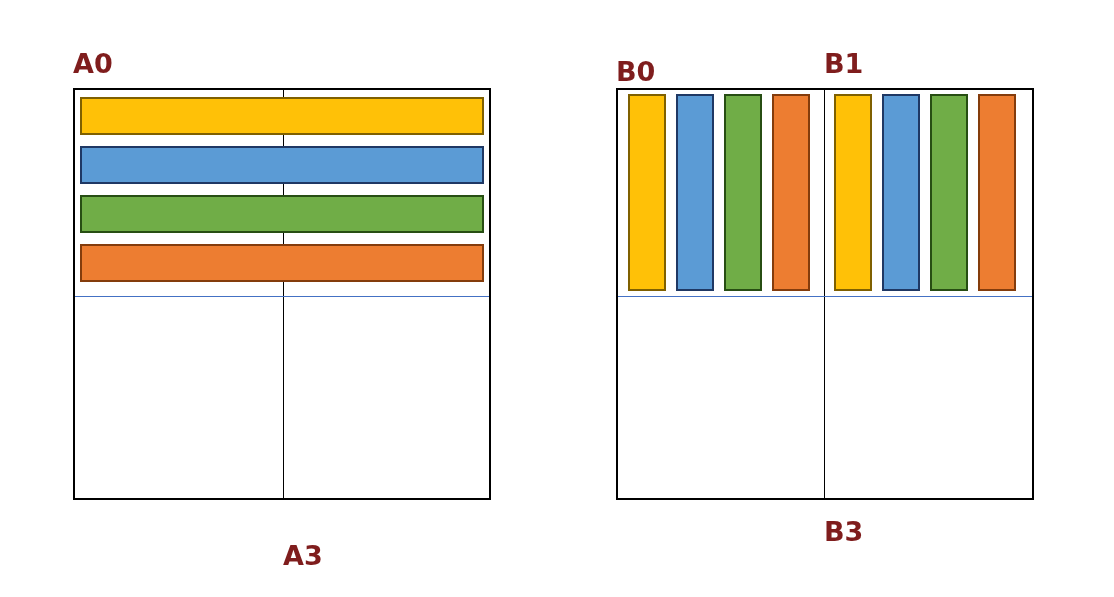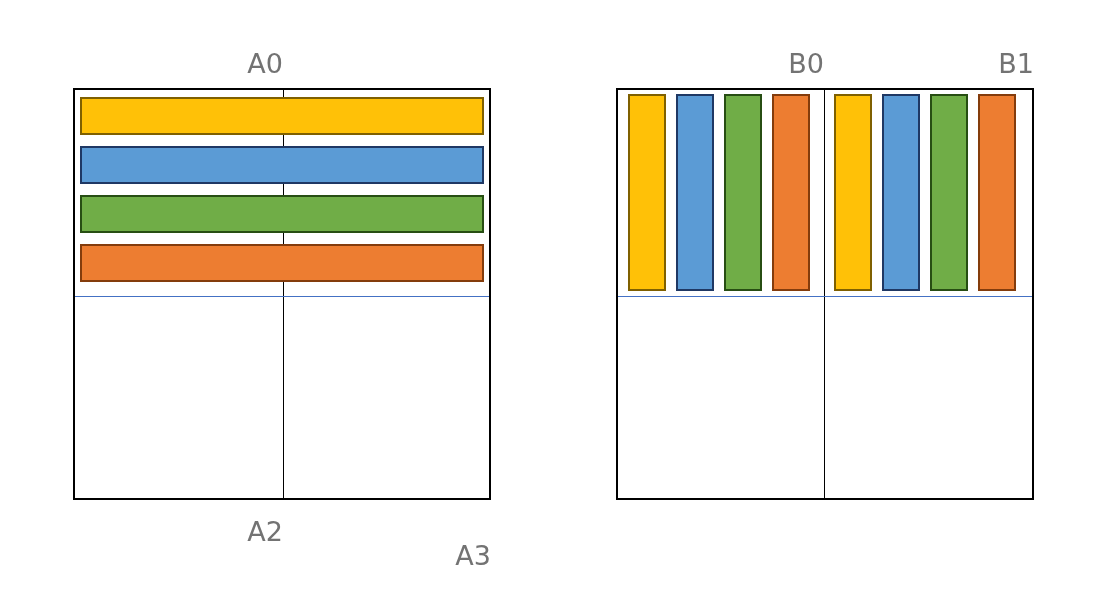--- a/index.html
+++ b/index.html
@@ -59,32 +59,33 @@
     box-sizing: border-box;
     border-style: solid;
     border-width: 2px;
   }
 
   
   .caption {
     position: absolute;
     font-size: 27px;
     line-height: 1;
-    text-align: right;
+    text-align: left;
     white-space: nowrap;
-    color: #737373;
+    color: #7f1d1d;
+    font-weight: bold;
   }
   .caption-top    { top: 50px; }
   .caption-bottom { top: 518px; }
 
   .cap-a0 { left:  73px; width: 210px; }
   .cap-a1 { left: 283px; width: 208px; }
   .cap-a2 { left:  73px; width: 210px; }
   .cap-a3 { left: 283px; width: 208px; margin-top: 24px; }
-  .cap-b0 { left: 616px; width: 208px; }
+  .cap-b0 { left: 616px; width: 208px; margin-top: 8px; }
   .cap-b1 { left: 824px; width: 210px; }
   .cap-b2 { left: 616px; width: 208px; }
   .cap-b3 { left: 824px; width: 210px; }
 </style>
 </head>
 <body>
 
 <div class="figure">
 
   <div class="caption caption-top cap-a0">A0</div>
@@ -93,21 +94,20 @@
 
     <div class="col-divider" style="left:208px;"></div>
     <div class="row-divider" style="top:206px;"></div>
 
     <div class="bar" style="left:5px; top:7px;   width:404px; height:38px; background:#ffc107; border-color:#7f6000;"></div>
     <div class="bar" style="left:5px; top:56px;  width:404px; height:38px; background:#5b9bd5; border-color:#1f3864;"></div>
     <div class="bar" style="left:5px; top:105px; width:404px; height:38px; background:#70ad47; border-color:#274e13;"></div>
     <div class="bar" style="left:5px; top:154px; width:404px; height:38px; background:#ed7d31; border-color:#843c0c;"></div>
   </div>
 
-  <div class="caption caption-bottom cap-a2">A2</div>
   <div class="caption caption-bottom cap-a3">A3</div>
 
   <div class="caption caption-top cap-b0">B0</div>
   <div class="caption caption-top cap-b1">B1</div>
 
   <div class="panel" id="panel-b">
 
     <div class="col-divider" style="left:206px;"></div>
     <div class="row-divider" style="top:206px;"></div>
 
@@ -115,14 +115,15 @@
     <div class="bar" style="left:58px;  top:4px; width:38px; height:197px; background:#5b9bd5; border-color:#1f3864;"></div>
     <div class="bar" style="left:106px; top:4px; width:38px; height:197px; background:#70ad47; border-color:#274e13;"></div>
     <div class="bar" style="left:154px; top:4px; width:38px; height:197px; background:#ed7d31; border-color:#843c0c;"></div>
 
     <div class="bar" style="left:216px; top:4px; width:38px; height:197px; background:#ffc107; border-color:#7f6000;"></div>
     <div class="bar" style="left:264px; top:4px; width:38px; height:197px; background:#5b9bd5; border-color:#1f3864;"></div>
     <div class="bar" style="left:312px; top:4px; width:38px; height:197px; background:#70ad47; border-color:#274e13;"></div>
     <div class="bar" style="left:360px; top:4px; width:38px; height:197px; background:#ed7d31; border-color:#843c0c;"></div>
   </div>
 
+  <div class="caption caption-bottom cap-b3">B3</div>
 
 </div>
 
 </body></html>

